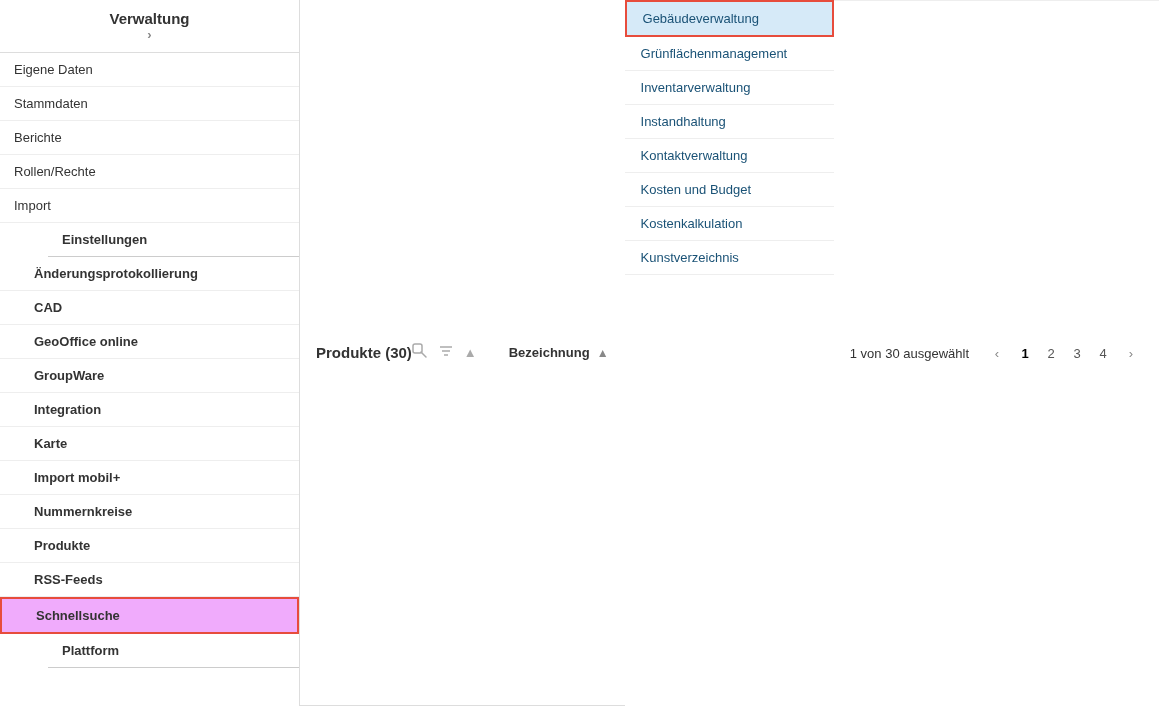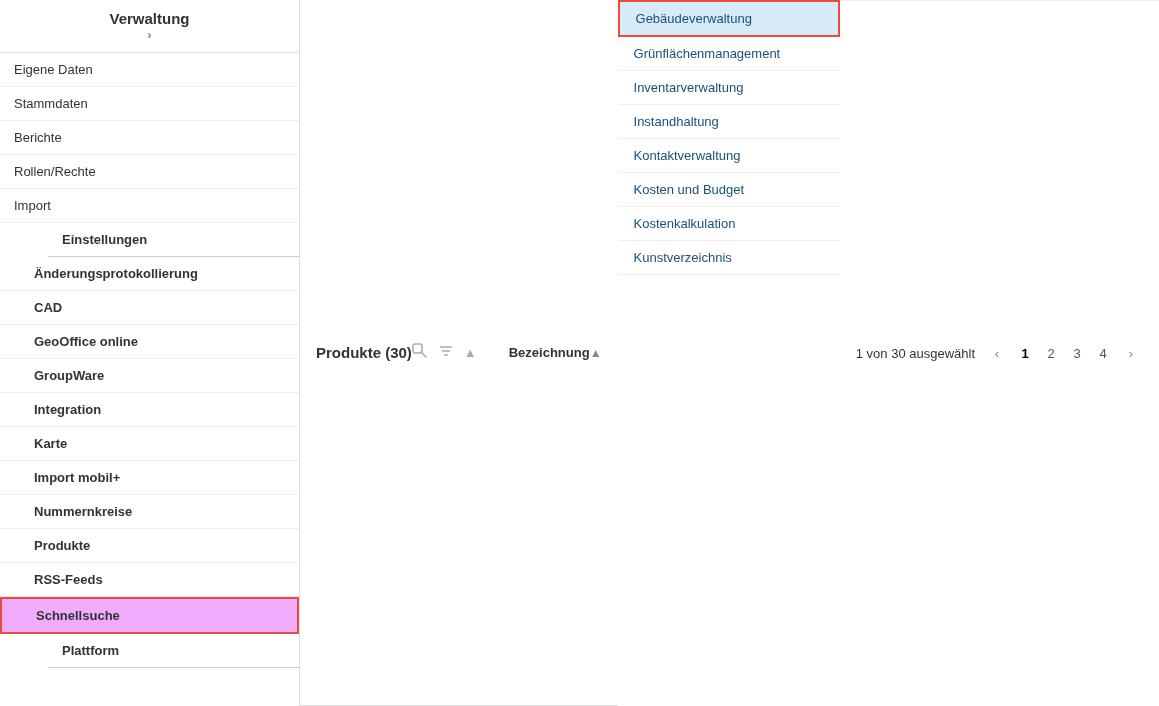--- a/index.html
+++ b/index.html
@@ -88,20 +88,21 @@
     }
     .col-header {
       padding: 8px 16px;
       font-weight: bold;
       font-size: 13px;
       border-bottom: 1px solid #ddd;
       background: #fff;
       display: flex;
       align-items: center;
       justify-content: space-between;
+      gap: 7px;
     }
     .col-header-scroll {
       color: #888;
       font-size: 12px;
     }
     .product-list {
       flex: 1;
       overflow-y: auto;
     }
     .product-item {
@@ -113,21 +114,21 @@
     }
     .product-item.selected {
       background: #d6eaf8;
       border: 2px solid #e74c3c;
       color: #1a5276;
     }
     .pagination-bar {
       display: flex;
       align-items: center;
       padding: 10px 16px;
-      gap: 10px;
+      gap: 16px;
       border-top: 1px solid #eee;
       font-size: 13px;
     }
     .pagination-bar .status-text {
       flex: 1;
       color: #333;
     }
     .pagination-controls {
       display: flex;
       align-items: center;

